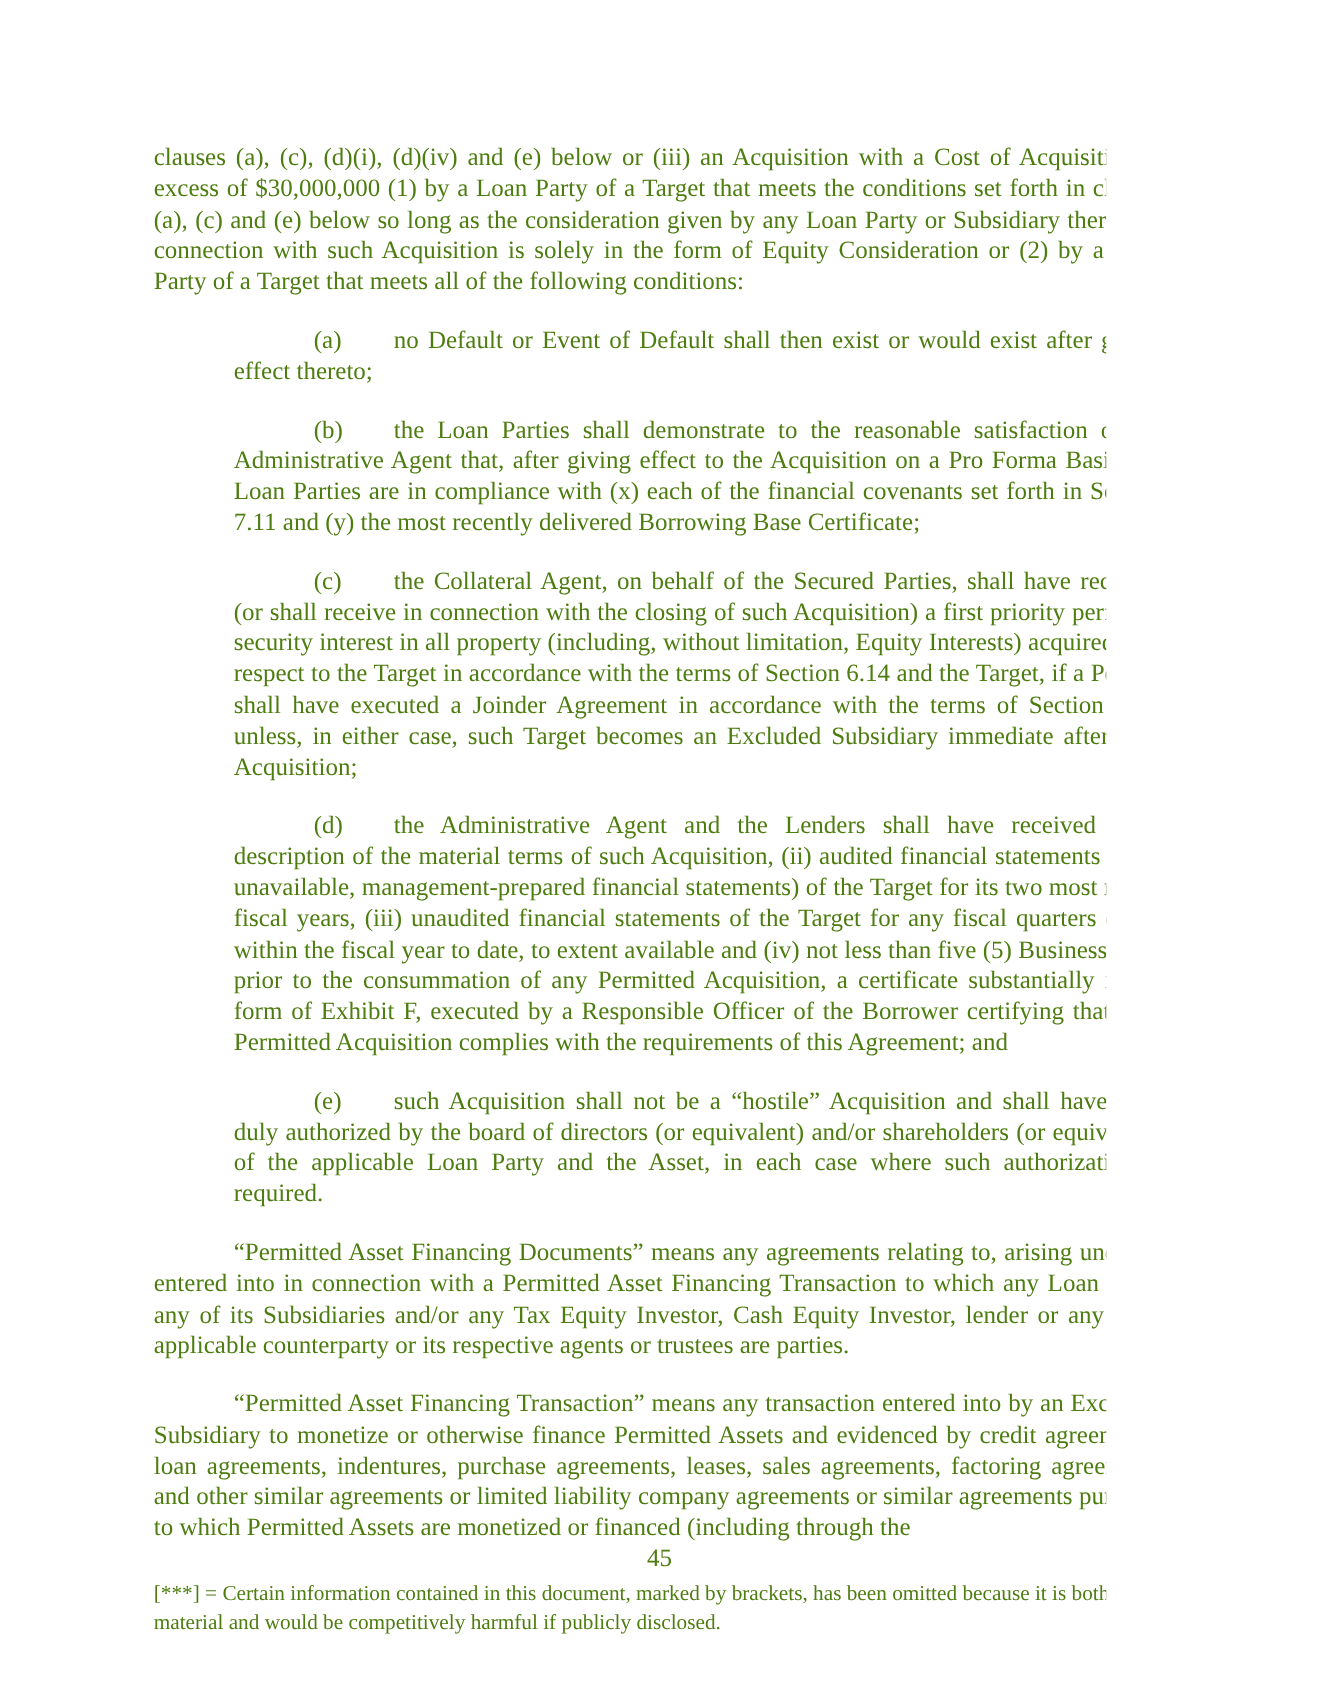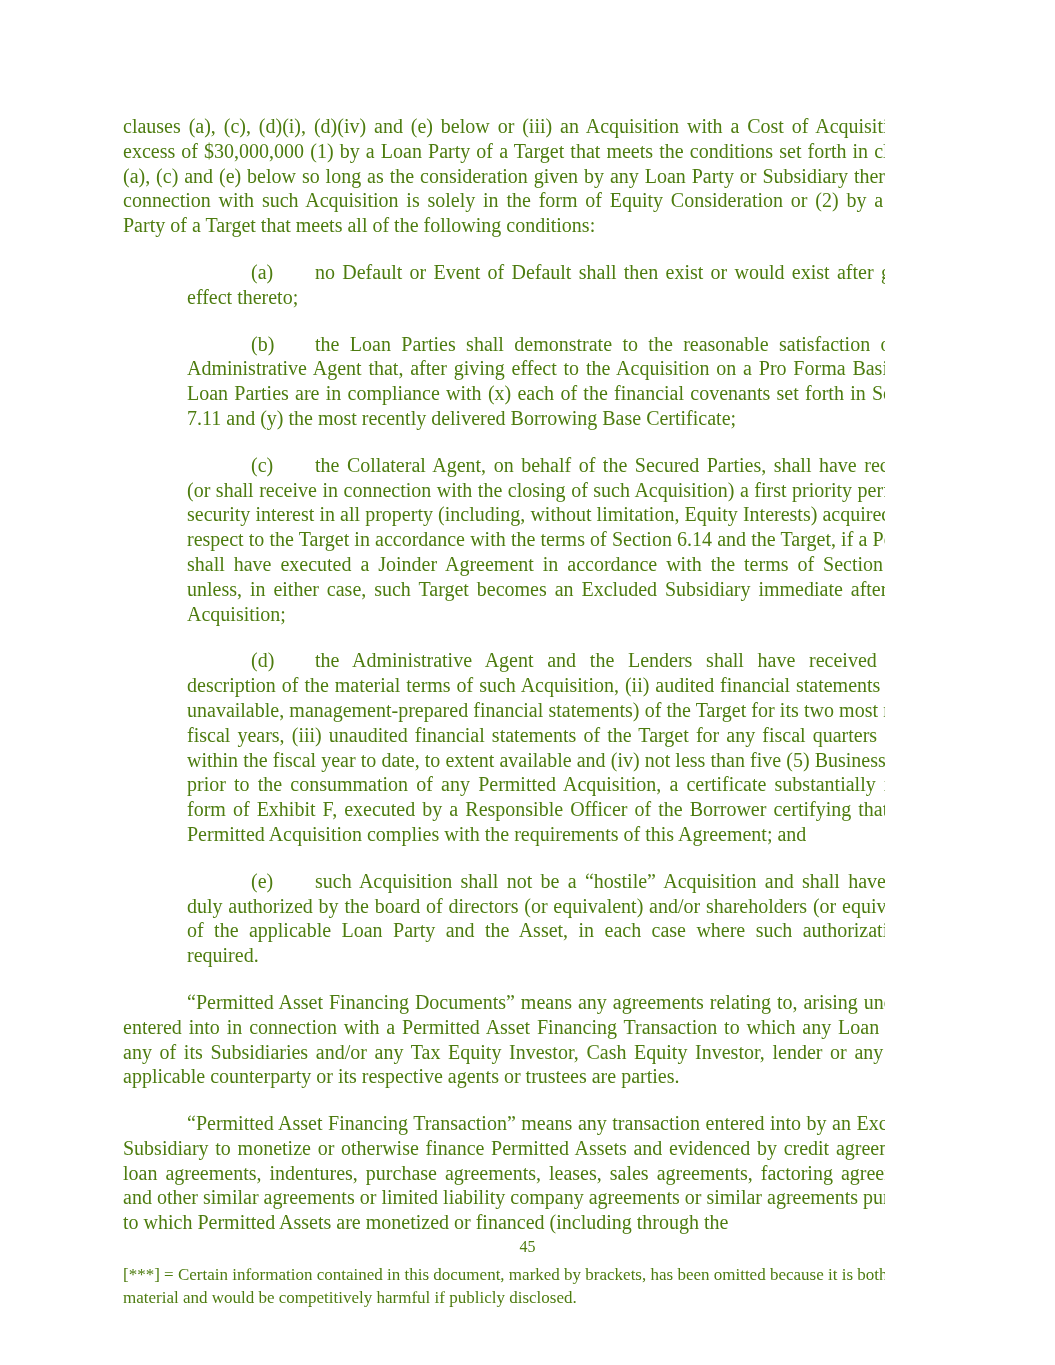--- a/index.html
+++ b/index.html
@@ -40,21 +40,21 @@
   .label {
     display: inline-block;
     width: 64px;
     text-indent: 0;
   }
   .u {
   }
   .page-number {
     width: 809px;
     text-align: center;
-    font-size: 16px;
+    font-size: 20px;
     line-height: 24.8px;
     margin-top: 0;
   }
   .footnote {
     width: 812px;
     font-size: 17px;
     line-height: 23.5px;
     margin-top: 3px;
     text-align: left;
   }

